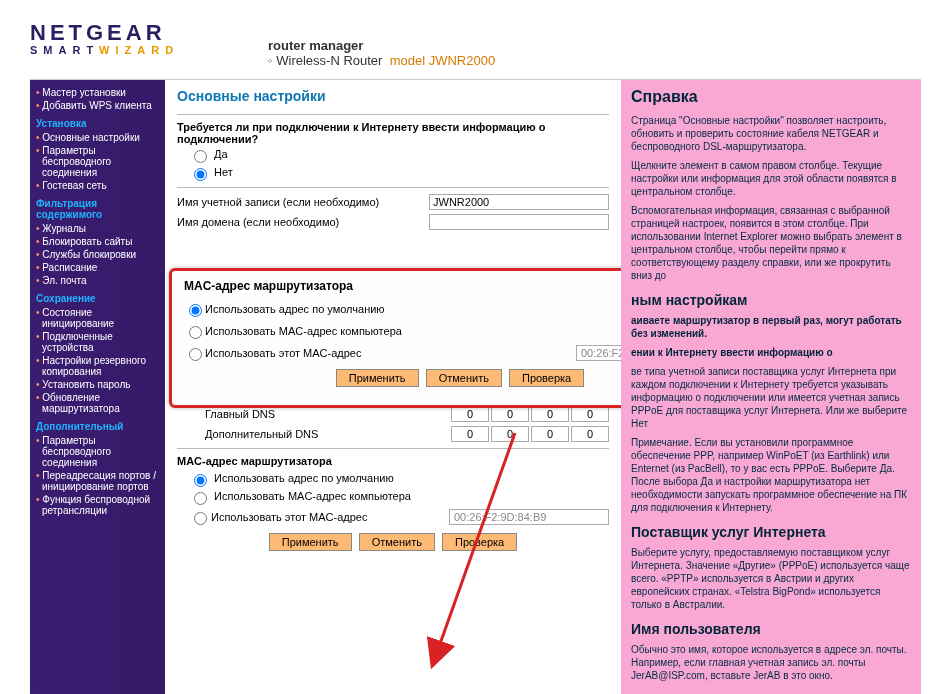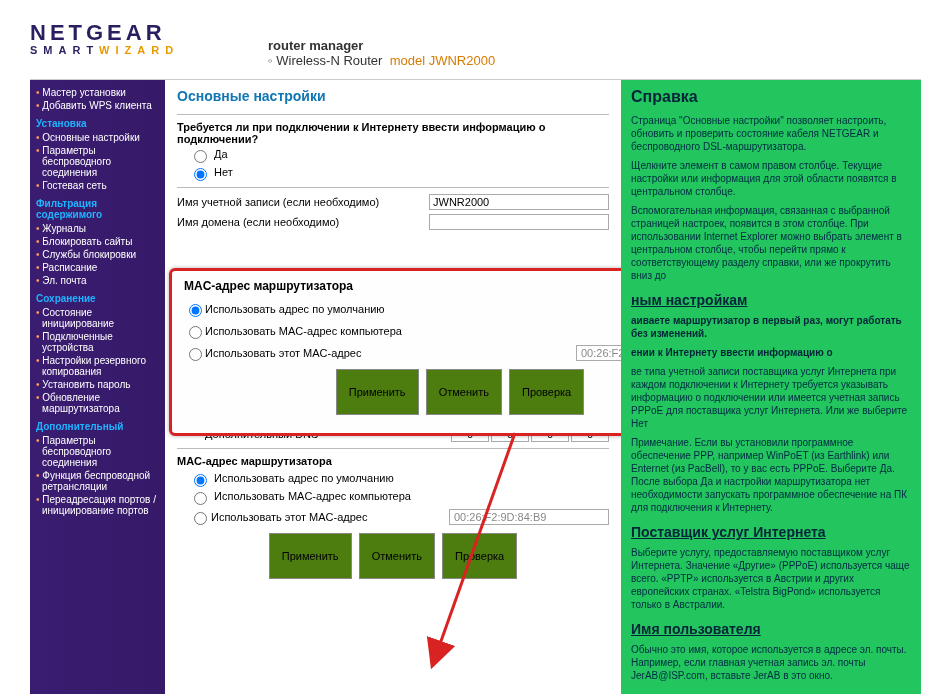--- a/index.html
+++ b/index.html
@@ -129,24 +129,24 @@
     padding: 1px 2px;
     font-size: 11px;
   }
 
   .sec-title { font-weight: bold; margin: 6px 0 4px 0; }
 
   .btnbar { text-align: center; margin: 8px 0; }
   .btnbar button,
   .overlay-box button {
     font-size: 11px;
-    padding: 16px 12px;
+    padding: 2px 12px;
     margin: 0 2px;
     border: 1px solid #888;
-    background: #4d7c0f;
+    background: #fdba74;
     cursor: pointer;
   }
   .macinput {
     width: 160px;
     border: 1px solid #aaa;
     padding: 1px 4px;
     color: #888;
     font-size: 11px;
   }
 
@@ -180,39 +180,38 @@
   .arrow {
     position: absolute;
     left: 250px;
     top: 348px;
     z-index: 11;
   }
 
   
   .help {
     width: 300px;
-    background: #22c55e;
+    background: #f9a8d4;
     color: #002b44;
     padding: 8px 10px;
     font-size: 10px;
     overflow-y: auto;
   }
   .help h2.htitle {
     margin: 0 0 8px 0;
     font-size: 16px;
     color: #03253a;
     font-weight: bold;
   }
   .help p { margin: 6px 0; line-height: 1.3; }
   .help .hsub {
     font-size: 14px;
     font-weight: bold;
     color: #03253a;
     margin: 10px 0 4px 0;
-    text-decoration: underline;
   }
   .help .bold { font-weight: bold; color: #02243a; }
 
   ::-webkit-scrollbar { width: 14px; }
   ::-webkit-scrollbar-track { background: #e8e8e8; }
   ::-webkit-scrollbar-thumb { background: #c2c2c2; border: 1px solid #999; }
 </style>
 </head>
 <body>
 
@@ -253,22 +252,22 @@
 
       <div class="section-head">Сохранение</div>
       <div class="item">Состояние инициирование</div>
       <div class="item">Подключенные устройства</div>
       <div class="item">Настройки резервного копирования</div>
       <div class="item">Установить пароль</div>
       <div class="item">Обновление маршрутизатора</div>
 
       <div class="section-head">Дополнительный</div>
       <div class="item">Параметры беспроводного соединения</div>
+      <div class="item">Переадресация портов / инициирование портов</div>
       <div class="item">Функция беспроводной ретрансляции</div>
-      <div class="item">Переадресация портов / инициирование портов</div>
     </div>
 
     <div class="main">
       <h2 class="title">Основные настройки</h2>
       <hr>
       <div class="q-label">Требуется ли при подключении к Интернету ввести информацию о подключении?</div>
       <div class="radio-row">
         <input type="radio" name="login" style="">
         <span>Да</span>
       </div>

